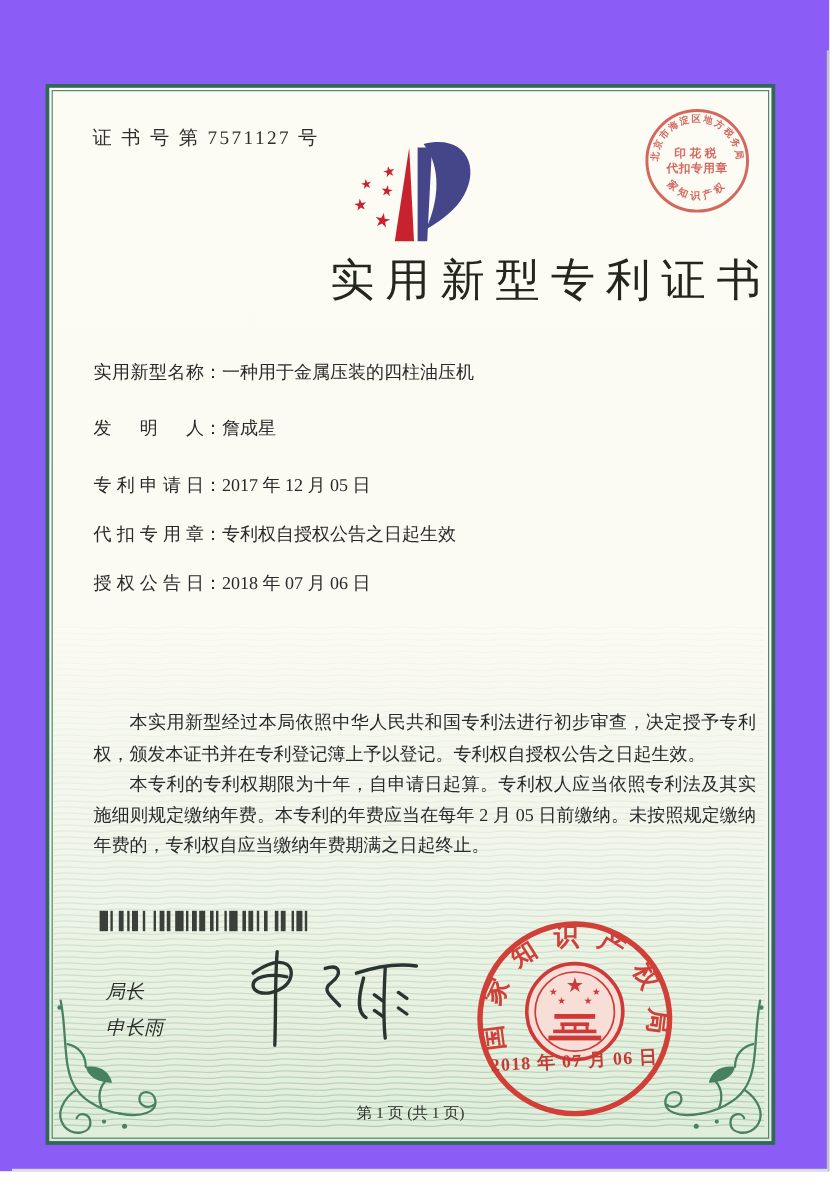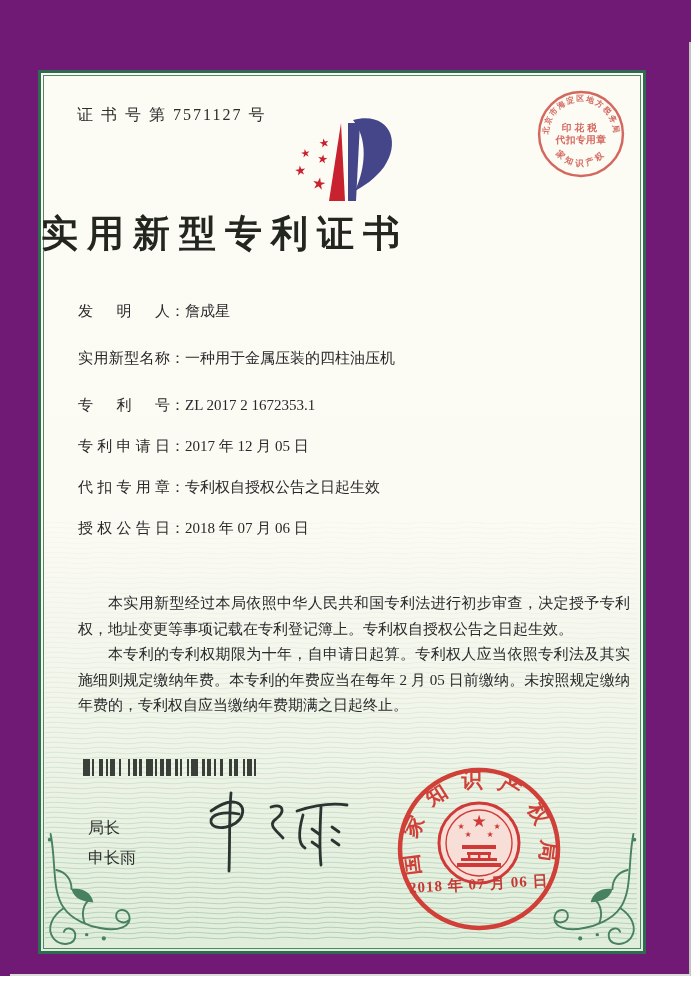--- a/index.html
+++ b/index.html
@@ -1,56 +1,56 @@
 <!DOCTYPE html>
 <html><head>
 <meta charset="utf-8">
 <style>
   html,body{margin:0;padding:0;}
   body{width:700px;height:990px;background:#ffffff;position:relative;overflow:hidden;
        font-family:"Liberation Serif","DejaVu Serif",serif;color:#26292b;}
-  .paper{position:absolute;left:0;top:0;width:691px;height:976px;background:#701a75;}
+  .paper{position:absolute;left:0;top:0;width:691px;height:976px;background:#8b5cf6;}
   .paper-edge-r{position:absolute;left:689px;top:42px;width:2px;height:934px;background:#bfc4bf;}
   .paper-edge-b{position:absolute;left:10px;top:974px;width:680px;height:2px;background:#dadeda;}
 
   
   .frame{position:absolute;left:38px;top:70px;width:602px;height:878px;
          border:3px solid #2e6b50;
          background:linear-gradient(180deg,#fcfbf4 0%,#fbfaf3 52%,#f0f5e9 75%,#e0edda 100%);}
   .frame-inner{position:absolute;inset:2px;border:1.5px solid #4f8a68;pointer-events:none;}
   .waves{position:absolute;left:4px;bottom:4px;z-index:1;}
   .flourish{position:absolute;z-index:2;}
   .flourish.left{left:2px;bottom:2px;}
   .flourish.right{right:2px;bottom:2px;transform:scaleX(-1);}
 
   .content{position:absolute;inset:0;z-index:3;}
 
   .cert-no{position:absolute;left:36px;top:32px;font-size:16px;letter-spacing:2px;color:#2c2f2c;}
   .logo{position:absolute;left:244px;top:24px;}
-  .title{position:absolute;left:0;top:136px;width:100%;text-align:left;
-         font-size:37px;font-weight:bold;letter-spacing:9px;color:#23261f;}
+  .title{position:absolute;left:0;top:136px;width:100%;text-align:right;
+         font-size:37px;font-weight:normal;letter-spacing:9px;color:#23261f;}
 
   .fields{position:absolute;left:37px;top:228px;width:560px;font-size:15px;color:#28292a;}
   .row{margin-bottom:20px;line-height:21px;position:relative;}
   .row.first{margin-bottom:26px;}
   .lbl{display:inline-block;width:92px;text-align:justify;text-align-last:justify;vertical-align:top;}
   .sep{display:inline-block;vertical-align:top;}
   .val{display:inline-block;vertical-align:top;max-width:440px;}
   .val2{display:block;}
   .grant-right{position:absolute;left:308px;top:0;}
 
   .paras{position:absolute;left:37px;top:518px;width:552px;font-size:15px;line-height:25.5px;
          text-align:justify;color:#28292a;}
   .paras p{margin:0;text-indent:2em;}
 
   .barcode{position:absolute;left:42px;top:686px;width:180px;height:17px;font-size:0;}
   .barcode i{display:inline-block;height:100%;background:#3a3f3a;}
 
   .signer{position:absolute;left:47px;top:740px;font-family:"Liberation Sans","DejaVu Sans",sans-serif;
-          font-size:16px;color:#2c2f2c;line-height:30px;}
+          font-size:16px;color:#2c2f2c;line-height:30px;font-style:italic;}
   .signature{position:absolute;left:152px;top:708px;}
 
   .seal{position:absolute;left:350px;top:688px;mix-blend-mode:multiply;}
   .tax-stamp{position:absolute;left:495px;top:16px;mix-blend-mode:multiply;}
 
   .footer{position:absolute;left:0;top:846px;width:100%;text-align:center;font-size:13px;color:#2c2f2c;}
 </style>
 </head>
 <body>
 
@@ -189,41 +189,38 @@
           <text x="37" y="66" font-size="12" transform="rotate(8 37 66)">★</text>
           <text x="16" y="78" font-size="13" transform="rotate(-8 16 78)">★</text>
           <text x="33" y="92" font-size="16" transform="rotate(10 33 92)">★</text>
         </g>
       </svg>
 
       <div class="title">实用新型专利证书</div>
 
       <div class="fields">
         <div class="row first">
+          <span class="lbl">实用新型名称</span><span class="sep">：</span><span class="val">一种用于金属压装的四柱油压机</span>
+        </div>
+        <div class="row first">
           <span class="lbl">发明人</span><span class="sep">：</span><span class="val">詹成星</span>
-        </div>
-        <div class="row first">
-          <span class="lbl">实用新型名称</span><span class="sep">：</span><span class="val">一种用于金属压装的四柱油压机</span>
-        </div>
-        <div class="row">
-          <span class="lbl">专利号</span><span class="sep">：</span><span class="val">ZL 2017 2 1672353.1</span>
         </div>
         <div class="row">
           <span class="lbl">专利申请日</span><span class="sep">：</span><span class="val">2017 年 12 月 05 日</span>
         </div>
         <div class="row">
           <span class="lbl">代扣专用章</span><span class="sep">：</span><span class="val">专利权自授权公告之日起生效</span>
         </div>
         <div class="row">
           <span class="lbl">授权公告日</span><span class="sep">：</span><span class="val">2018 年 07 月 06 日</span>
         </div>
       </div>
 
       <div class="paras">
-        <p>本实用新型经过本局依照中华人民共和国专利法进行初步审查，决定授予专利权，地址变更等事项记载在专利登记簿上。专利权自授权公告之日起生效。</p>
+        <p>本实用新型经过本局依照中华人民共和国专利法进行初步审查，决定授予专利权，颁发本证书并在专利登记簿上予以登记。专利权自授权公告之日起生效。</p>
         <p>本专利的专利权期限为十年，自申请日起算。专利权人应当依照专利法及其实施细则规定缴纳年费。本专利的年费应当在每年 2 月 05 日前缴纳。未按照规定缴纳年费的，专利权自应当缴纳年费期满之日起终止。</p>
       </div>
 
       <div class="barcode" id="barcode"><i style="width:6.75px;"></i><i style="width:2.25px;background:transparent;"></i><i style="width:2.25px;"></i><i style="width:4.50px;background:transparent;"></i><i style="width:4.50px;"></i><i style="width:2.25px;background:transparent;"></i><i style="width:2.25px;"></i><i style="width:2.25px;background:transparent;"></i><i style="width:4.50px;"></i><i style="width:4.50px;background:transparent;"></i><i style="width:2.25px;"></i><i style="width:6.75px;background:transparent;"></i><i style="width:2.25px;"></i><i style="width:2.25px;background:transparent;"></i><i style="width:4.50px;"></i><i style="width:2.25px;background:transparent;"></i><i style="width:2.25px;"></i><i style="width:4.50px;background:transparent;"></i><i style="width:6.75px;"></i><i style="width:2.25px;background:transparent;"></i><i style="width:2.25px;"></i><i style="width:2.25px;background:transparent;"></i><i style="width:4.50px;"></i><i style="width:2.25px;background:transparent;"></i><i style="width:4.50px;"></i><i style="width:4.50px;background:transparent;"></i><i style="width:2.25px;"></i><i style="width:2.25px;background:transparent;"></i><i style="width:2.25px;"></i><i style="width:4.50px;background:transparent;"></i><i style="width:2.25px;"></i><i style="width:2.25px;background:transparent;"></i><i style="width:6.75px;"></i><i style="width:4.50px;background:transparent;"></i><i style="width:2.25px;"></i><i style="width:2.25px;background:transparent;"></i><i style="width:4.50px;"></i><i style="width:2.25px;background:transparent;"></i><i style="width:2.25px;"></i><i style="width:4.50px;background:transparent;"></i><i style="width:2.25px;"></i><i style="width:6.75px;background:transparent;"></i><i style="width:2.25px;"></i><i style="width:2.25px;background:transparent;"></i><i style="width:4.50px;"></i><i style="width:4.50px;background:transparent;"></i><i style="width:2.25px;"></i><i style="width:2.25px;background:transparent;"></i><i style="width:4.50px;"></i><i style="width:2.25px;background:transparent;"></i><i style="width:2.25px;"></i><i style="width:6.75px;background:transparent;"></i></div>
 
       <div class="signer">
         <div>局长</div>
         <div>申长雨</div>
       </div>
 
@@ -279,18 +276,19 @@
         <text font-size="7.6" font-weight="bold" fill="#d4685f" letter-spacing="1.6" font-family="'Liberation Serif',serif">
           <textPath href="#taxTop" startOffset="50%" text-anchor="middle">北京市海淀区地方税务局</textPath>
         </text>
         <text x="44" y="41" text-anchor="middle" font-size="9.5" font-weight="bold" fill="#d4685f" letter-spacing="3" font-family="'Liberation Serif',serif">印花税</text>
         <text x="44" y="53" text-anchor="middle" font-size="9.5" font-weight="bold" fill="#d4685f" letter-spacing="0.5" font-family="'Liberation Serif',serif">代扣专用章</text>
         <text font-size="8.2" font-weight="bold" fill="#d4685f" letter-spacing="3" font-family="'Liberation Serif',serif">
           <textPath href="#taxBottom" startOffset="50%" text-anchor="middle">国家知识产权局</textPath>
         </text>
       </svg>
 
+      <div class="footer">第 1 页 (共 1 页)</div>
     </div>
   </div>
 
   <div class="paper-edge-r"></div>
   <div class="paper-edge-b"></div>
 </div>
 
 </body></html>

